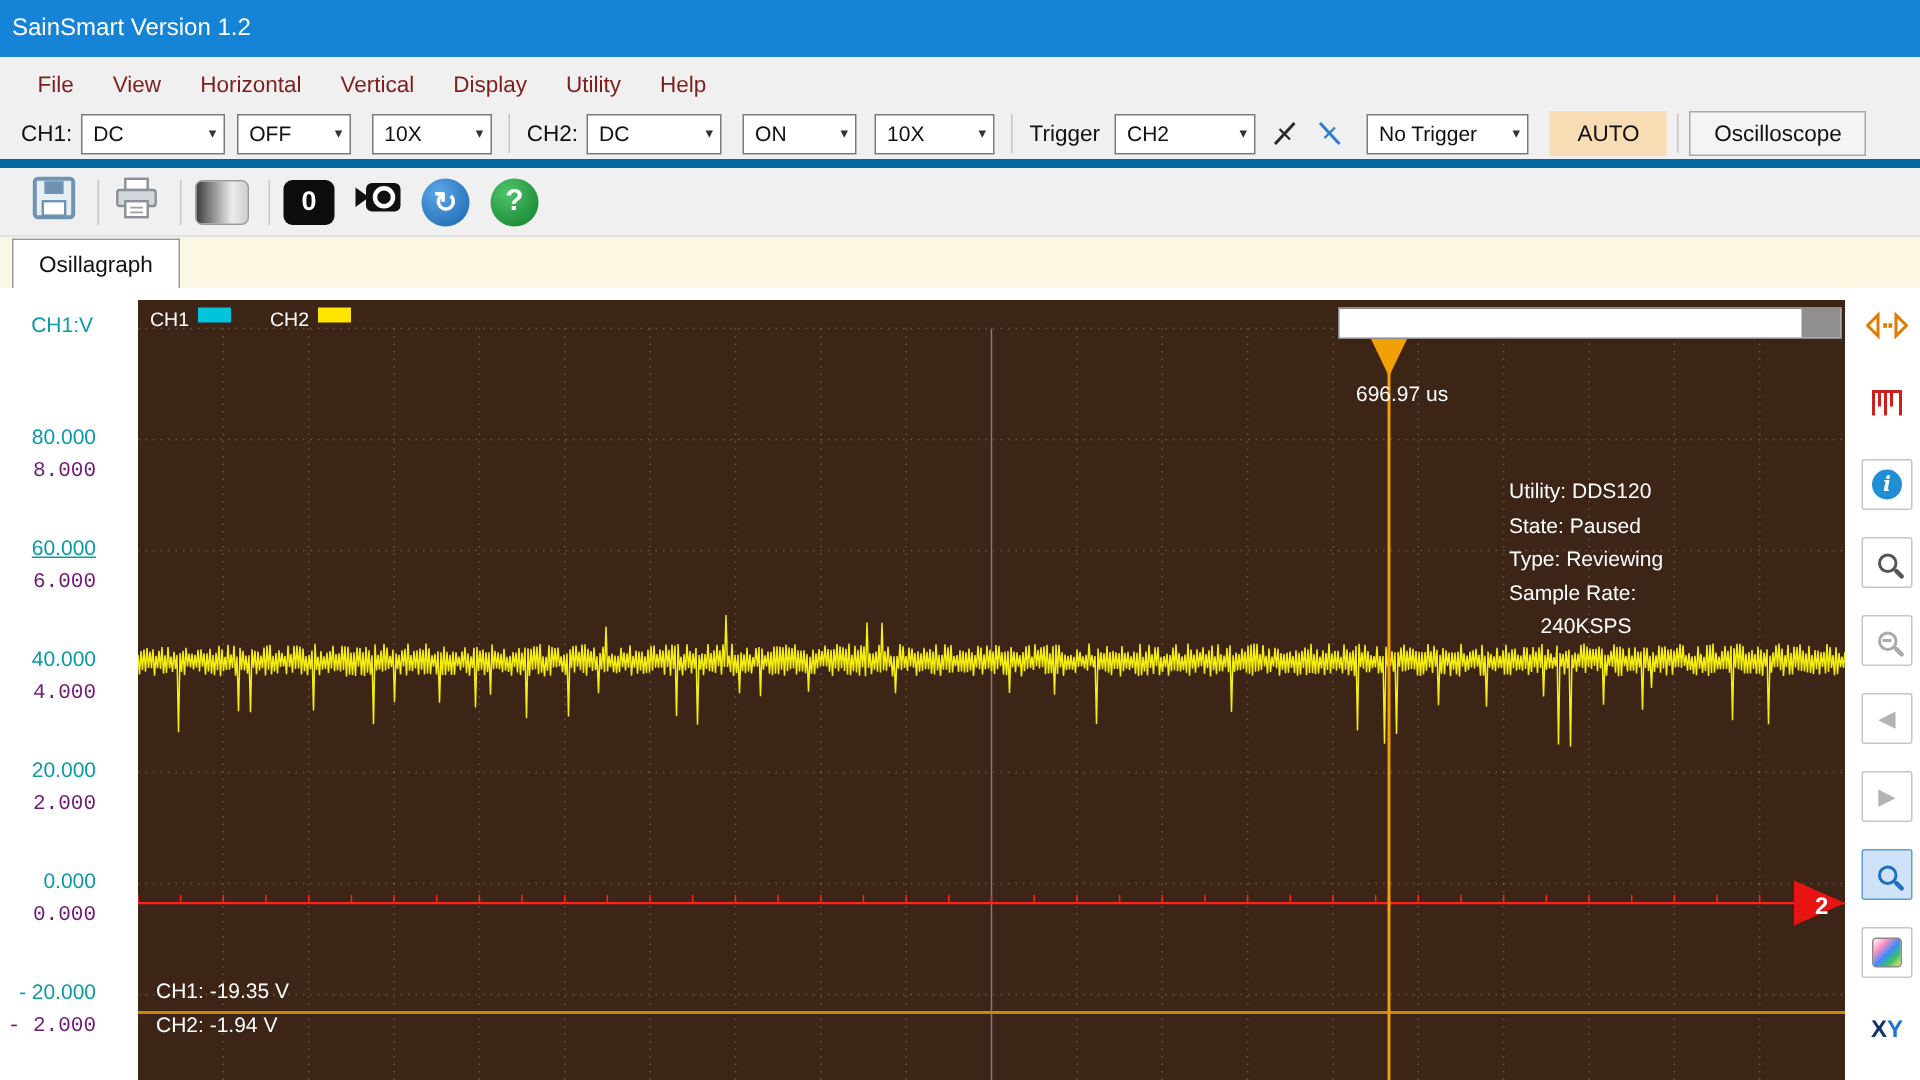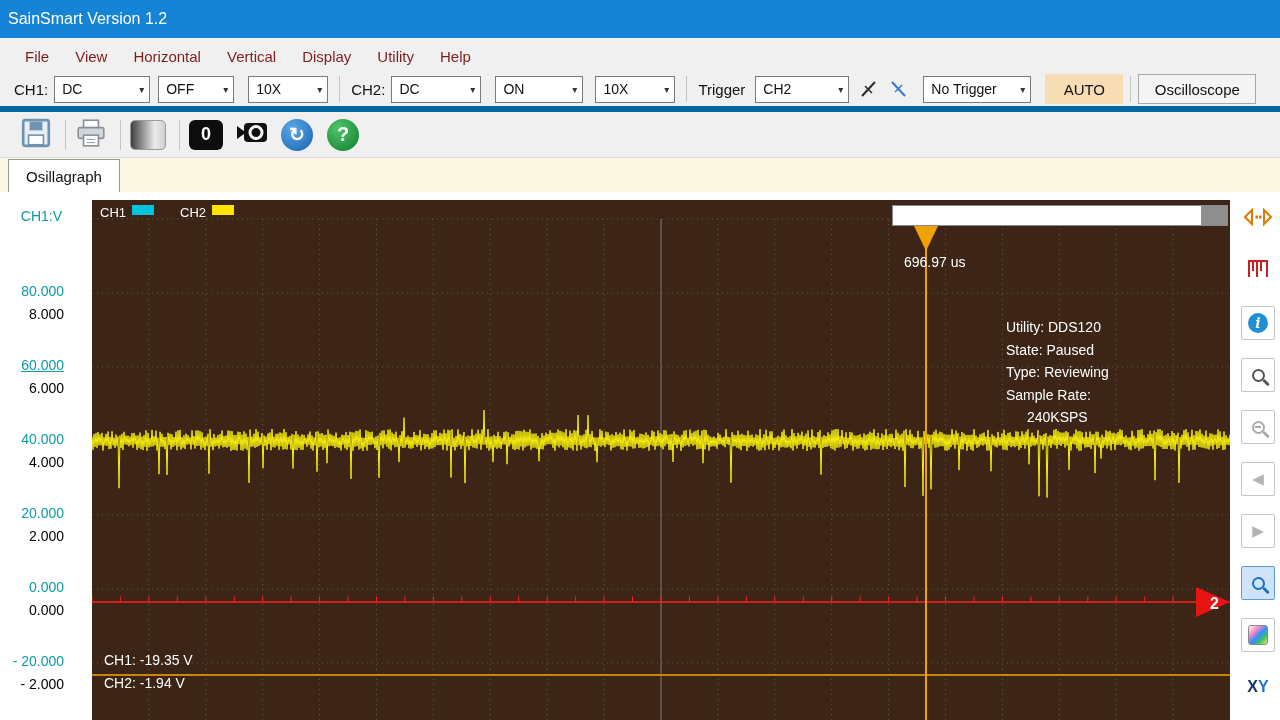--- a/index.html
+++ b/index.html
@@ -30,21 +30,21 @@
 
   .tabrow { height:34px; background:#fcf7e3; display:flex; align-items:flex-end; padding-left:8px; }
   .tab { background:#fff; border:1px solid #9a9a9a; border-bottom:none; height:33px; display:flex; align-items:center; padding:0 17px; font-size:15px; color:#111; }
 
   .content { position:relative; height:528px; background:#fff; }
 
   .axis-box { position:absolute; left:0; top:0; width:70px; height:528px; }
   .axis-title { position:absolute; top:16px; right:8px; color:#0b9aa6; font-size:14px; }
   .axis-tick { position:absolute; right:6px; font-size:14px; white-space:nowrap; }
   .tick-ch1 { color:#0b9aa6; }
-  .tick-ch2 { color:#000000; }
+  .tick-ch2 { color:#701a75;font-family:Liberation Mono, monospace; }
 
   .plot { position:absolute; left:92px; top:8px; width:1138px; height:520px; background:#3c2517; overflow:hidden; }
   .plot svg { position:absolute; left:0; top:0; }
   .overlay { position:absolute; color:#fff; font-size:14px; z-index:2; }
   .legend { left:8px; top:5px; display:flex; align-items:flex-start; font-size:13px; }
   .legend .sw { width:22px; height:10px; margin:0 26px 0 6px; }
   .sw-ch1 { background:#00c4da; }
   .sw-ch2 { background:#ffe400; margin-right:0 !important; }
   .scrollbar { position:absolute; left:800px; top:5px; width:336px; height:21px; background:#fff; border:1px solid #8a8a8a; display:flex; justify-content:flex-end; z-index:2; }
   .scroll-block { width:26px; height:100%; background:#8f8f8f; }
@@ -101,21 +101,21 @@
   <div class="sel" style="width:80px;margin-left:14px">
     <span>10X</span>
     <span class="arrow">▾</span>
   </div>
   <div class="vsep"></div>
   <span class="tb-label">CH2:</span>
   <div class="sel" style="width:90px">
     <span>DC</span>
     <span class="arrow">▾</span>
   </div>
-  <div class="sel" style="width:88px;margin-left:14px">
+  <div class="sel" style="width:76px;margin-left:14px">
     <span>ON</span>
     <span class="arrow">▾</span>
   </div>
   <div class="sel" style="width:80px;margin-left:12px">
     <span>10X</span>
     <span class="arrow">▾</span>
   </div>
   <div class="vsep"></div>
   <span class="tb-label">Trigger</span>
   <div class="sel" style="width:94px;margin-left:4px">

